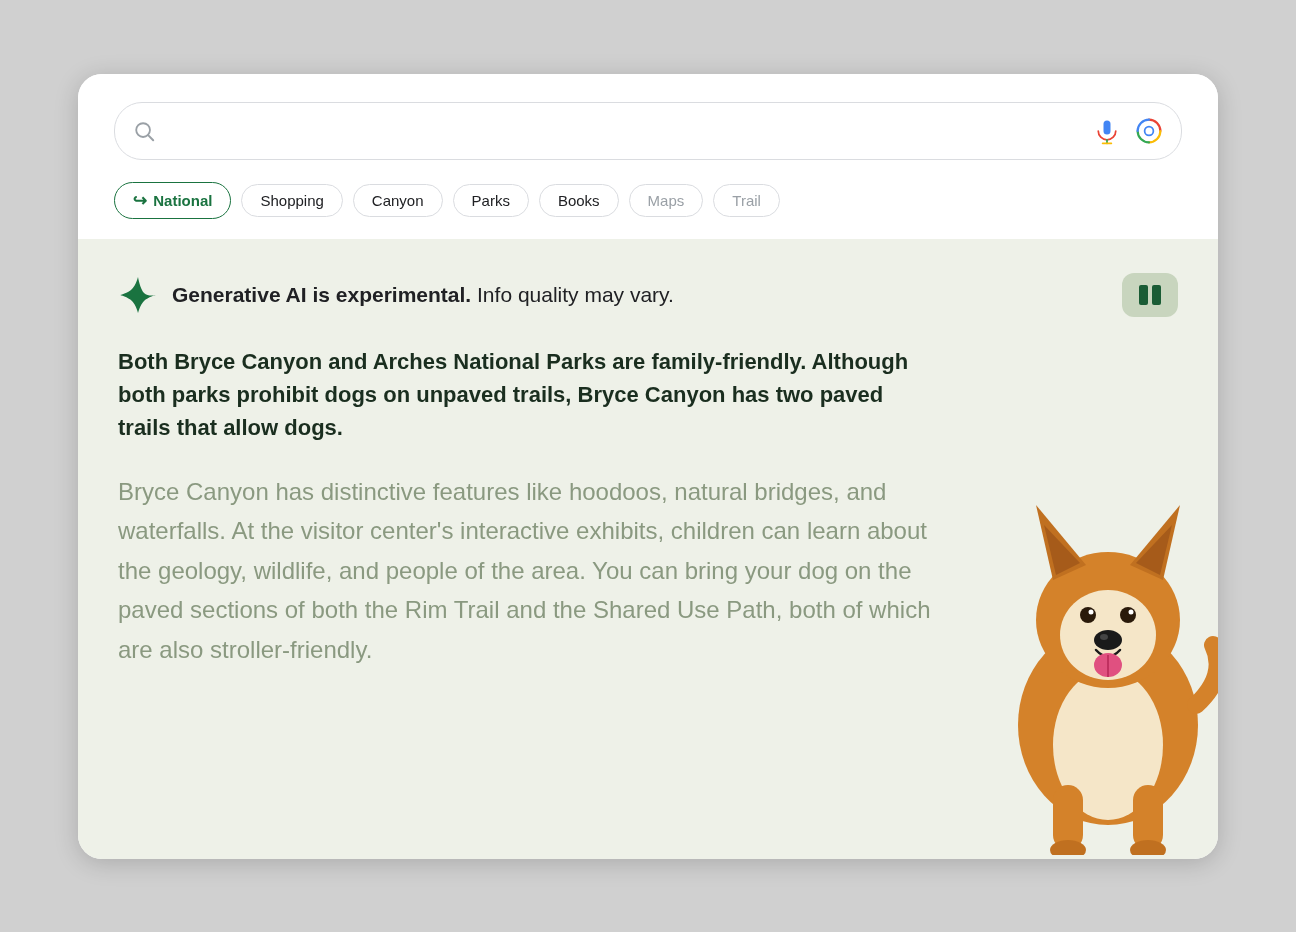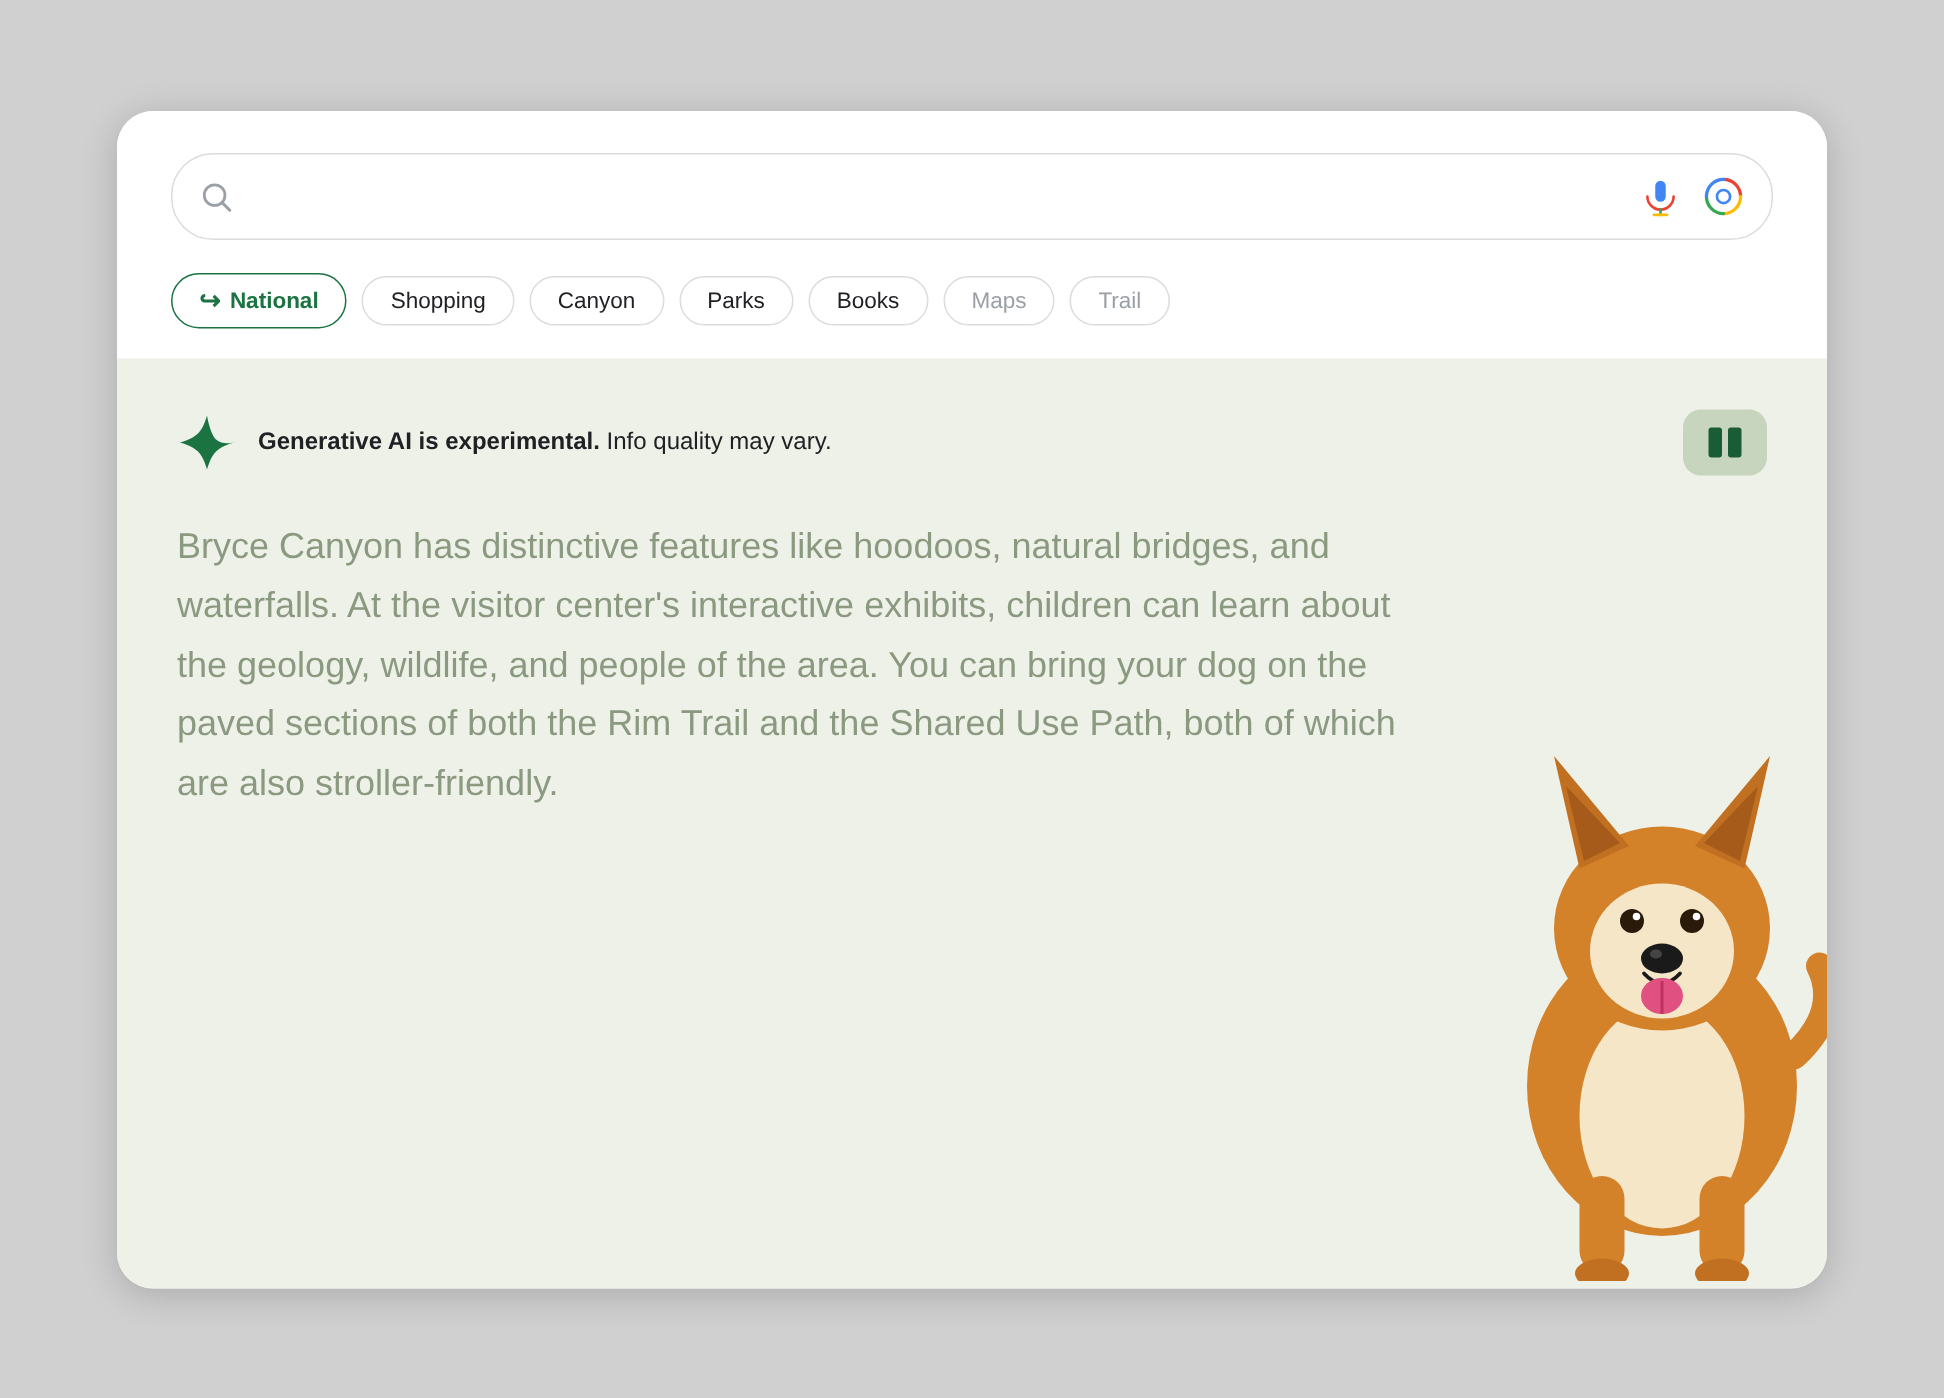--- a/index.html
+++ b/index.html
@@ -140,21 +140,21 @@
     }
 
     
     .ai-star-icon {
       width: 40px;
       height: 40px;
       flex-shrink: 0;
     }
 
     .ai-experimental-text {
-      font-size: 16px;
+      font-size: 21px;
       color: #202124;
       font-family: Arial, sans-serif;
     }
 
     .ai-experimental-text strong {
       font-weight: 700;
     }
 
     
     .layout-btn {
@@ -278,20 +278,21 @@
         <div class="layout-btn-icon">
           <svg width="28" height="28" viewBox="0 0 28 28" fill="none">
 
             <rect x="3" y="4" width="9" height="20" rx="2" fill="#1a5c35"></rect>
             <rect x="16" y="4" width="9" height="20" rx="2" fill="#1a5c35"></rect>
           </svg>
         </div>
       </button>
     </div>
 
+    <p class="ai-main-text">Both Bryce Canyon and Arches National Parks are family-friendly. Although both parks prohibit dogs on unpaved trails, Bryce Canyon has two paved trails that allow dogs.</p>
 
     <p class="ai-secondary-text">Bryce Canyon has distinctive features like hoodoos, natural bridges, and waterfalls. At the visitor center's interactive exhibits, children can learn about the geology, wildlife, and people of the area. You can bring your dog on the paved sections of both the Rim Trail and the Shared Use Path, both of which are also stroller-friendly.</p>
 
     <div class="dog-image-container">
       <svg viewBox="0 0 280 420" width="280" height="420" xmlns="http://www.w3.org/2000/svg">
 
         <ellipse cx="140" cy="290" rx="90" ry="100" fill="#D4822A"></ellipse>
 
         <ellipse cx="140" cy="310" rx="55" ry="75" fill="#F5E6C8"></ellipse>
 

